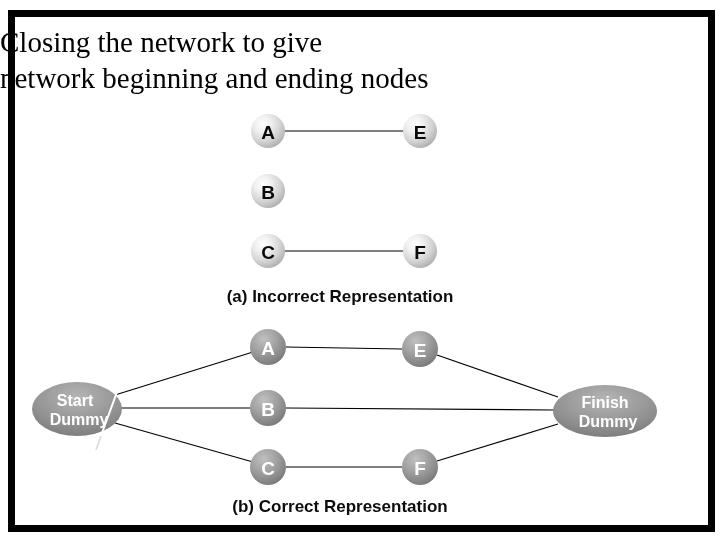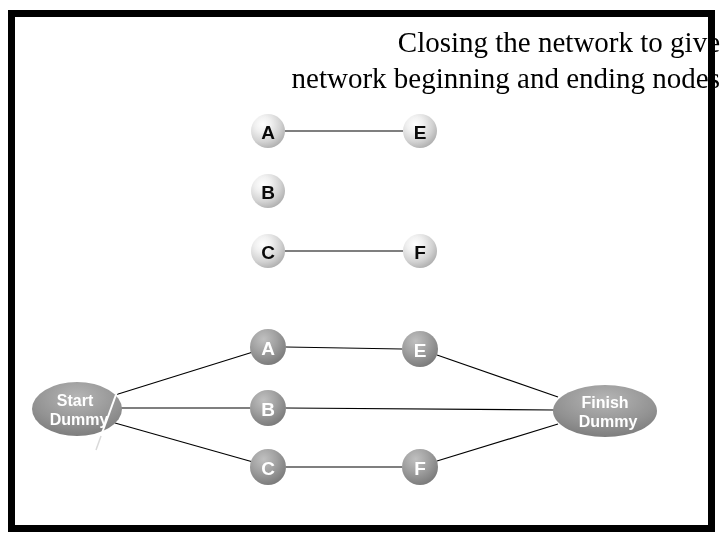--- a/index.html
+++ b/index.html
@@ -14,21 +14,21 @@
     position:absolute;
     left:8px;top:10px;
     width:693px;height:508px;
     border:7px solid #000;
     box-sizing:content-box;
     pointer-events:none;
   }
   .title{
     position:absolute;
     left:0;top:24px;width:720px;
-    text-align:right;
+    text-align:left;
     font-family:"Liberation Serif",serif;
     font-size:29px;
     line-height:36px;
     color:#000;
     letter-spacing:0px;
   }
   .caption{
     position:absolute;
     left:160px;width:360px;
     text-align:center;
@@ -129,14 +129,16 @@
       <text x="268" y="468" text-anchor="middle" dominant-baseline="central" class="node-letter-dark">C</text>
 
       <circle cx="420" cy="349" r="18" fill="url(#darkSphere)"></circle>
       <text x="420" y="350" text-anchor="middle" dominant-baseline="central" class="node-letter-dark">E</text>
 
       <circle cx="420" cy="467" r="18" fill="url(#darkSphere)"></circle>
       <text x="420" y="468" text-anchor="middle" dominant-baseline="central" class="node-letter-dark">F</text>
     </g>
   </svg>
 
+  <div class="caption caption-a">(a) Incorrect Representation</div>
+  <div class="caption caption-b">(b) Correct Representation</div>
 
 </div>
 
 </body></html>

